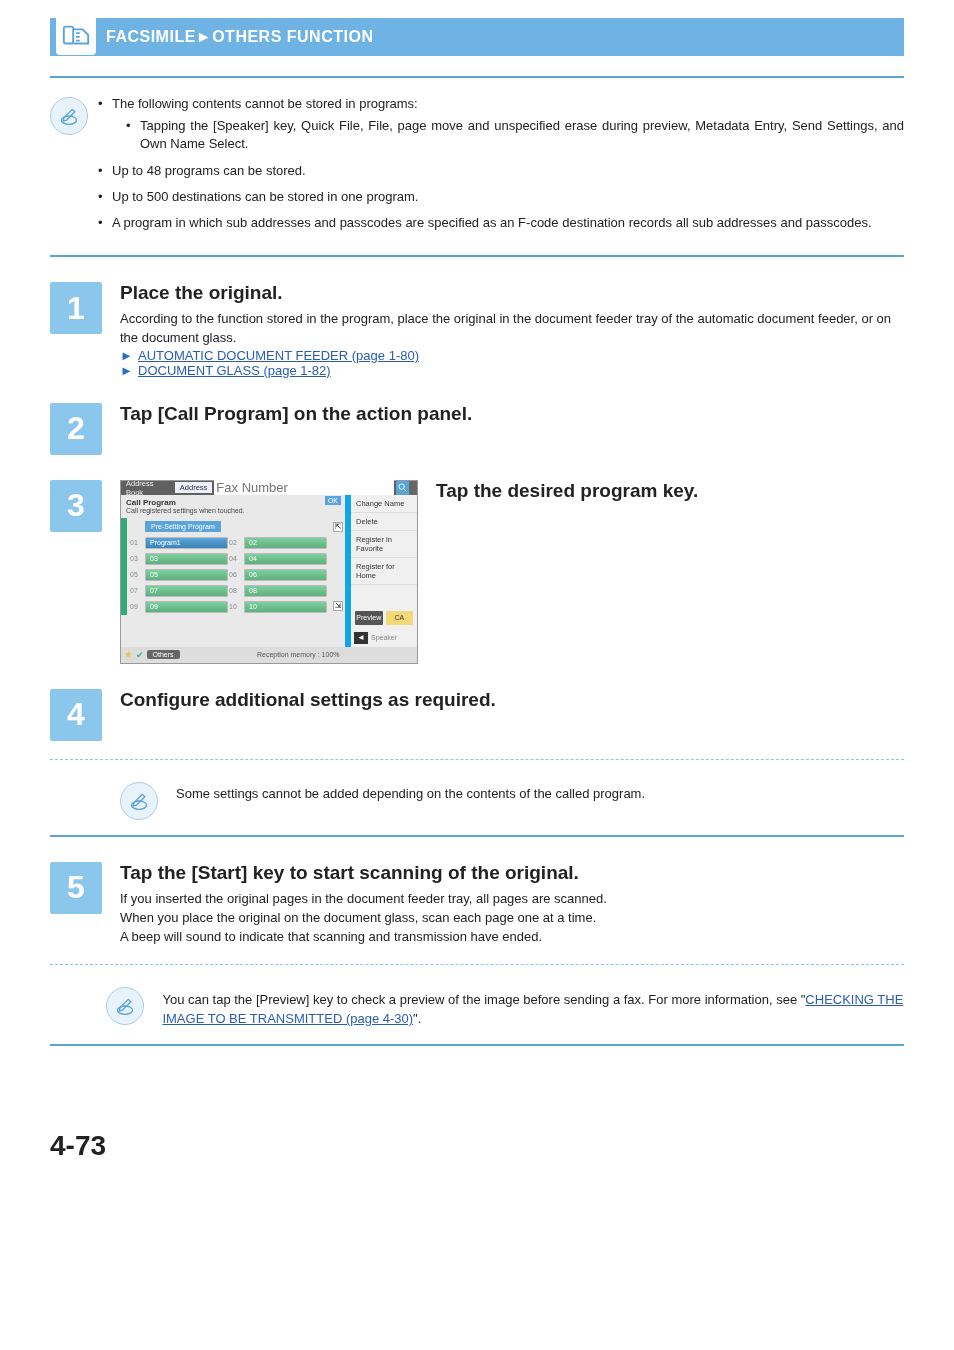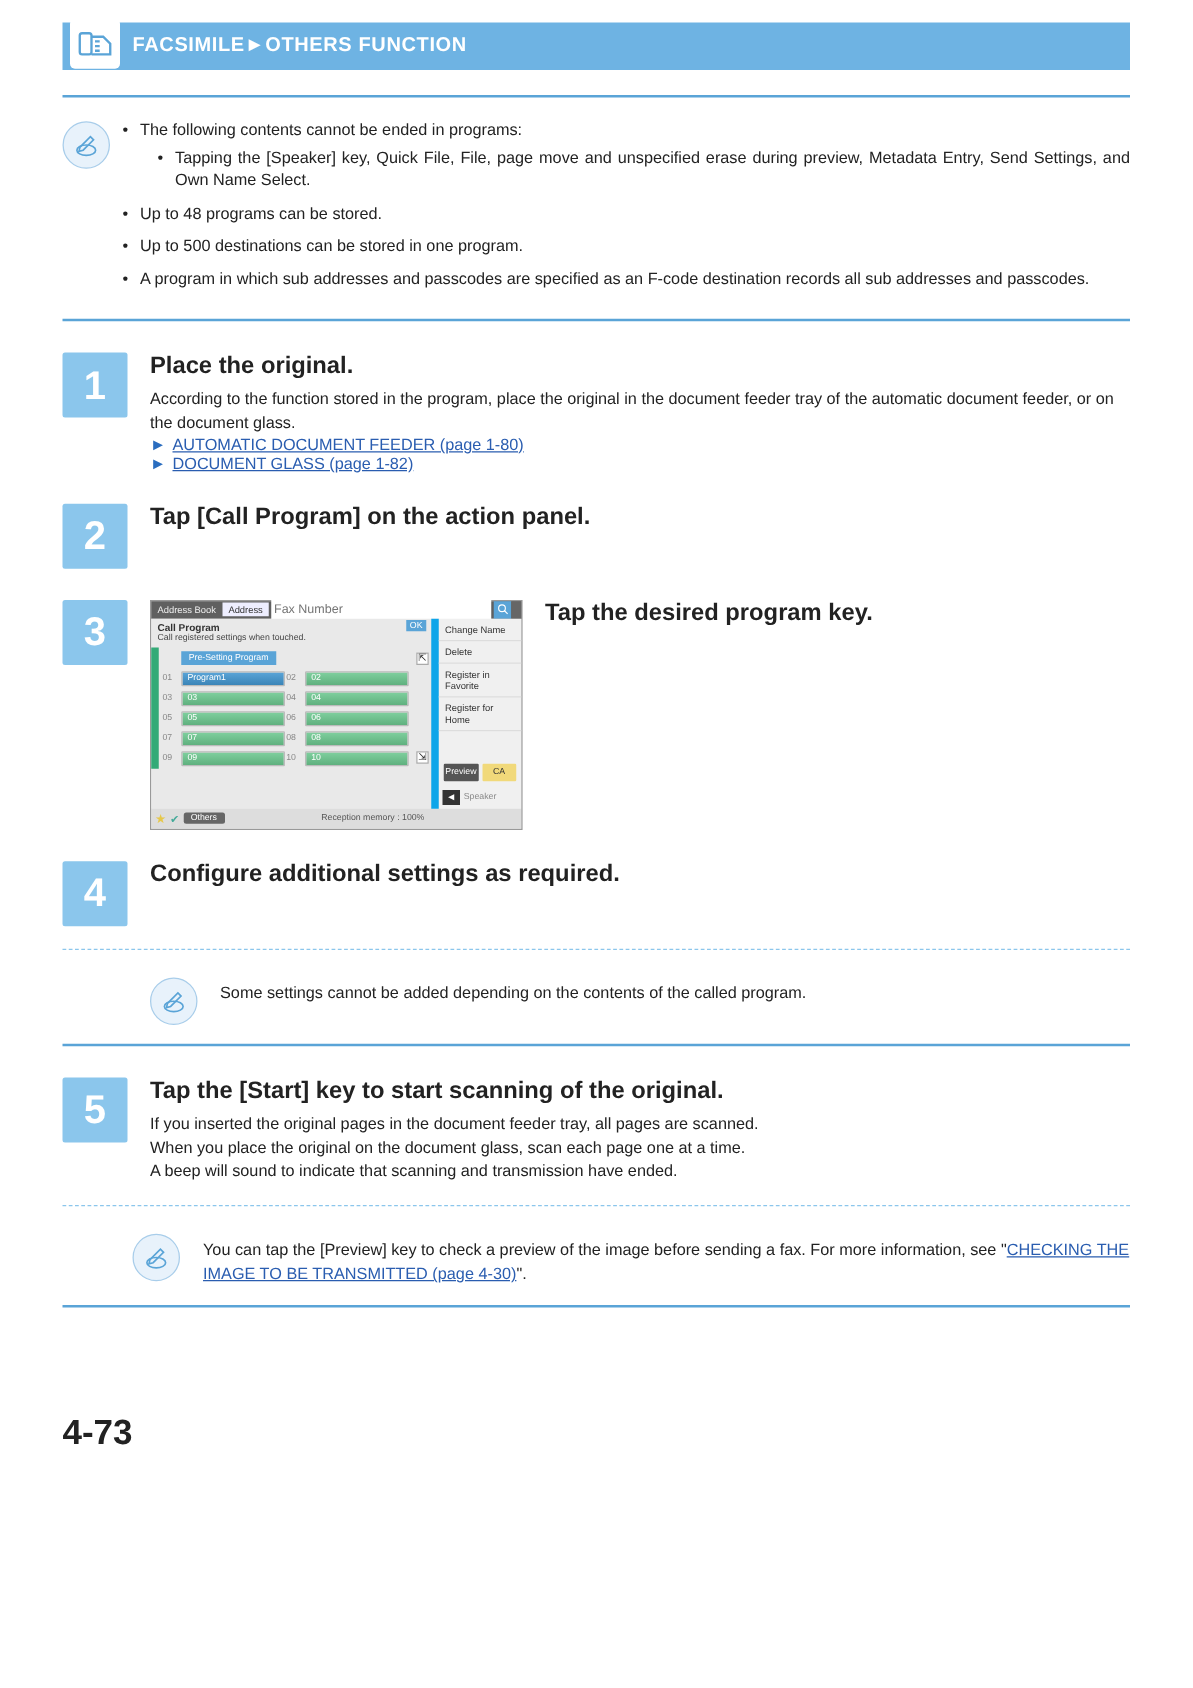--- a/index.html
+++ b/index.html
@@ -75,21 +75,21 @@
   
   .screenshot {
     width: 298px; min-width:298px;
     border: 1px solid #999;
     font-size: 7.5px;
     background:#e4e4e4;
   }
   .ss-top { display:flex; background:#606060; color:#eee; height:14px; align-items:center;}
   .ss-tab { padding: 1px 5px; }
   .ss-tab.active { background:#eef; color:#333; }
-  .ss-top input { flex:1; height:19px; font-size:10px; border:none; background:#fff; margin:0 2px; }
+  .ss-top input { flex:1; height:19px; font-size:13px; border:none; background:#fff; margin:0 2px; }
   .ss-search { width:14px; height:14px; background:#5aa4d7; display:flex; align-items:center; justify-content:center; color:#fff;}
   .ss-body { display:flex; }
   .ss-main { flex:1; background:#e9e9e9;}
   .ss-side { width: 72px; background:#f0f0f0; border-left:6px solid #0ea5e9;}
   .ss-side-head { width:8px; background:#666; height:14px;}
   .ss-panel-title { padding: 3px 5px 0 5px; color:#333; font-weight:bold; font-size:8px;}
   .ss-panel-sub { padding: 0 5px 4px 5px; color:#444; font-size:7px;}
   .ss-ok { float:right; background:#5aa4d7; color:#fff; padding:1px 3px; font-size:7px; margin: -22px 4px 0 0;}
   .ss-row { display:flex; align-items:center; padding:1px 3px;}
   .ss-cellnum { width:14px; color:#888; font-size:7px; }
@@ -138,21 +138,21 @@
     <div class="note-icon">
       <svg viewBox="0 0 24 24">
           <g fill="none" stroke="#5aa4d7" stroke-width="1.6">
             <ellipse cx="12" cy="17" rx="9" ry="5"></ellipse>
             <path d="M6 14 L16 4 l3 3 L9 17 l-4 1 z"></path>
           </g>
         </svg>
     </div>
     <ul class="bullets">
       <li>
-        <span>The following contents cannot be ended in programs:</span>
+        <span>The following contents cannot be stored in programs:</span>
         <ul class="sub-bullets">
           <li>Tapping the [Speaker] key, Quick File, File, page move and unspecified erase during preview, Metadata Entry, Send Settings, and Own Name Select.</li>
         </ul>
       </li>
       <li>Up to 48 programs can be stored.</li>
       <li>Up to 500 destinations can be stored in one program.</li>
       <li class="justify">A program in which sub addresses and passcodes are specified as an F-code destination records all sub addresses and passcodes.</li>
     </ul>
   </div>
 

